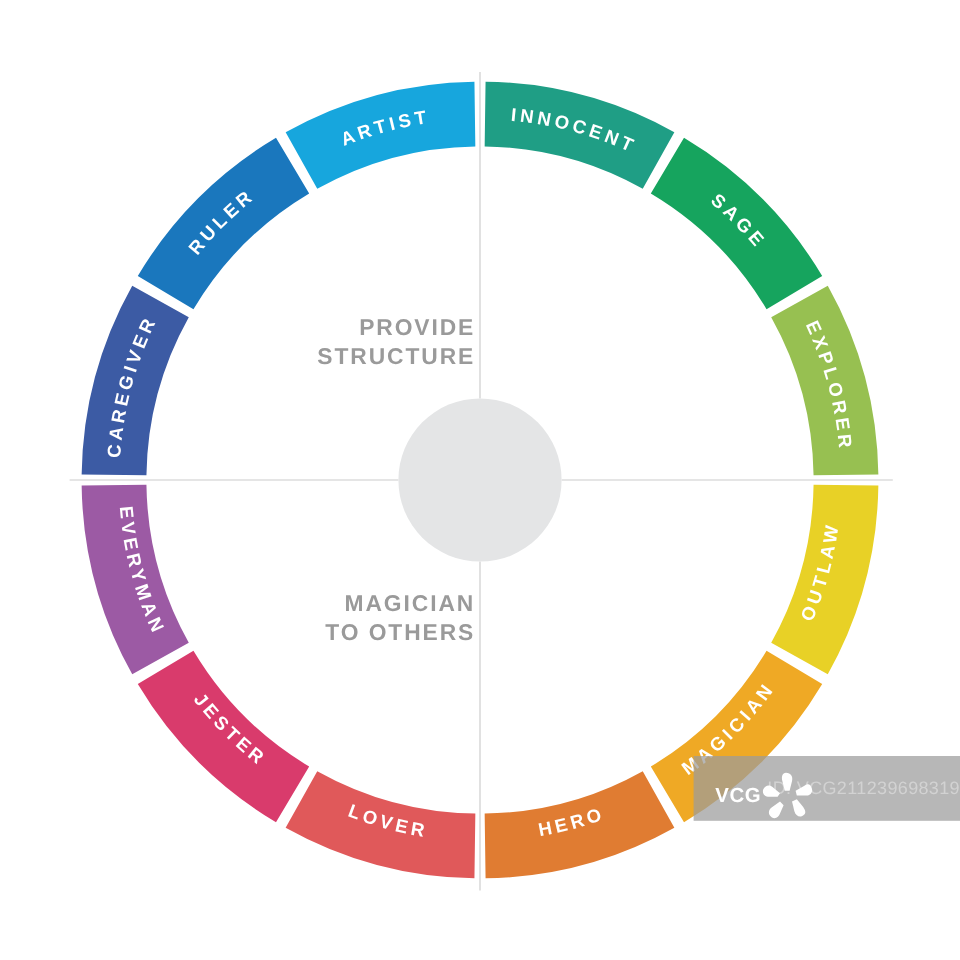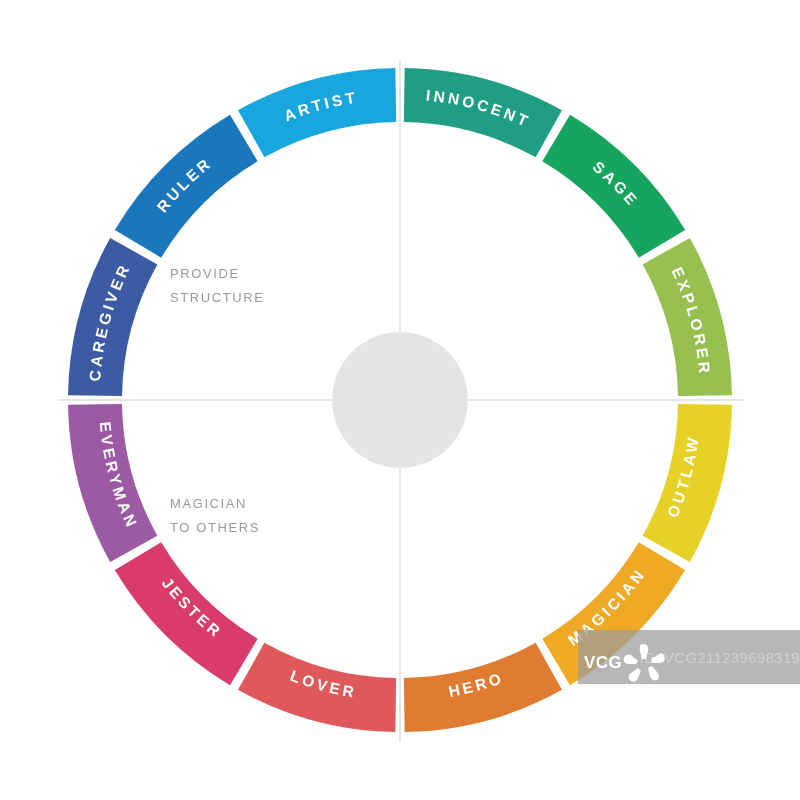--- a/index.html
+++ b/index.html
@@ -17,45 +17,45 @@
   .seg-label{
     font-family:"Liberation Sans","DejaVu Sans",sans-serif;
     font-size:15.5px;
     font-weight:700;
     letter-spacing:3.4px;
     fill:#ffffff;
   }
   .quad-label{
     position:absolute;
     color:#9a9a9a;
-    font-size:13px;
-    font-weight:400;
+    font-size:19px;
+    font-weight:700;
     letter-spacing:1.6px;
     line-height:24px;
-    text-align:left;
+    text-align:right;
     white-space:pre-line;
     user-select:none;
   }
   #quad-ul{left:170px;top:262px;width:226px;}
   #quad-ur{left:404px;top:262px;width:226px;}
   #quad-ll{left:170px;top:492px;width:226px;}
   #quad-lr{left:404px;top:492px;width:226px;}
 
   
   #watermark{
     position:absolute;
     left:578px;top:630px;
     width:222px;height:54px;
     background:rgba(155,155,155,0.72);
     display:flex;align-items:center;
   }
   #wm-logo{
     position:relative;
     width:74px;height:42px;
-    display:flex;align-items:center;
+    display:flex;align-items:center;margin-left:12px;
   }
   #wm-logo .vcg-text{
     position:absolute;left:6px;top:17px;
     color:#ffffff;font-size:17px;font-weight:700;
     letter-spacing:0.5px;
     font-family:"Liberation Sans","DejaVu Sans",sans-serif;
   }
   #wm-mark{position:absolute;left:44px;top:6px;width:44px;height:42px;}
   #wm-id{
     color:#d2d2d2;

